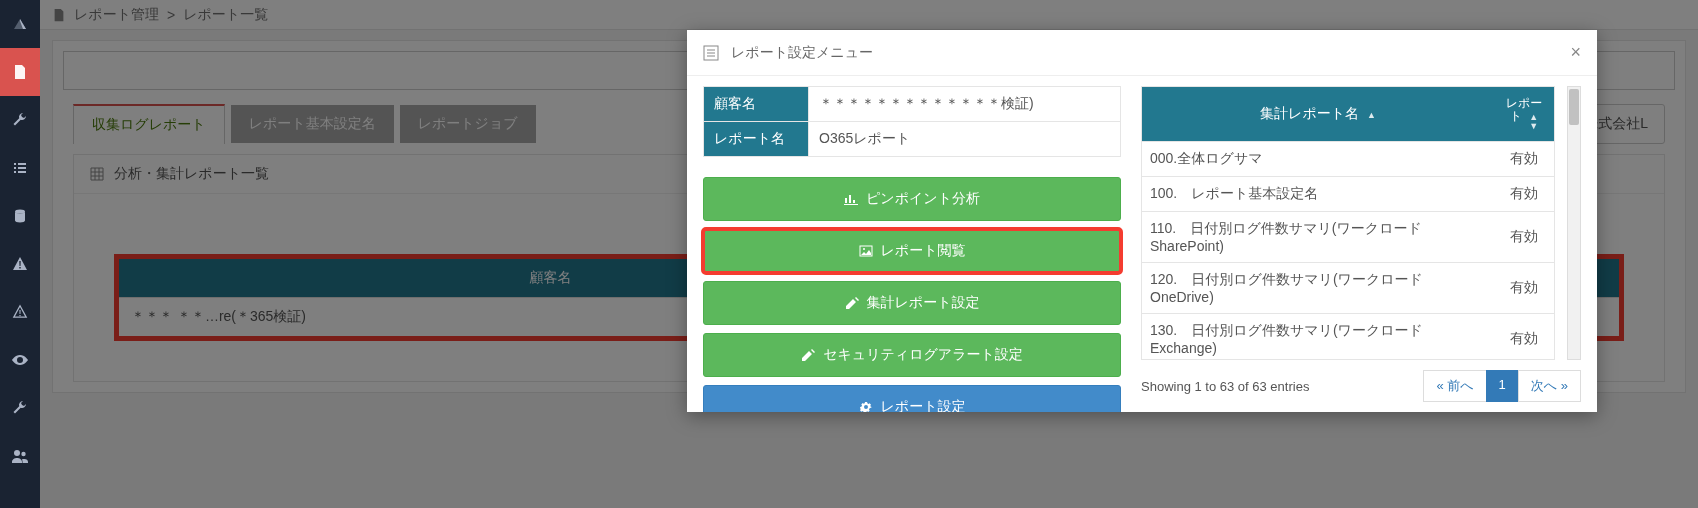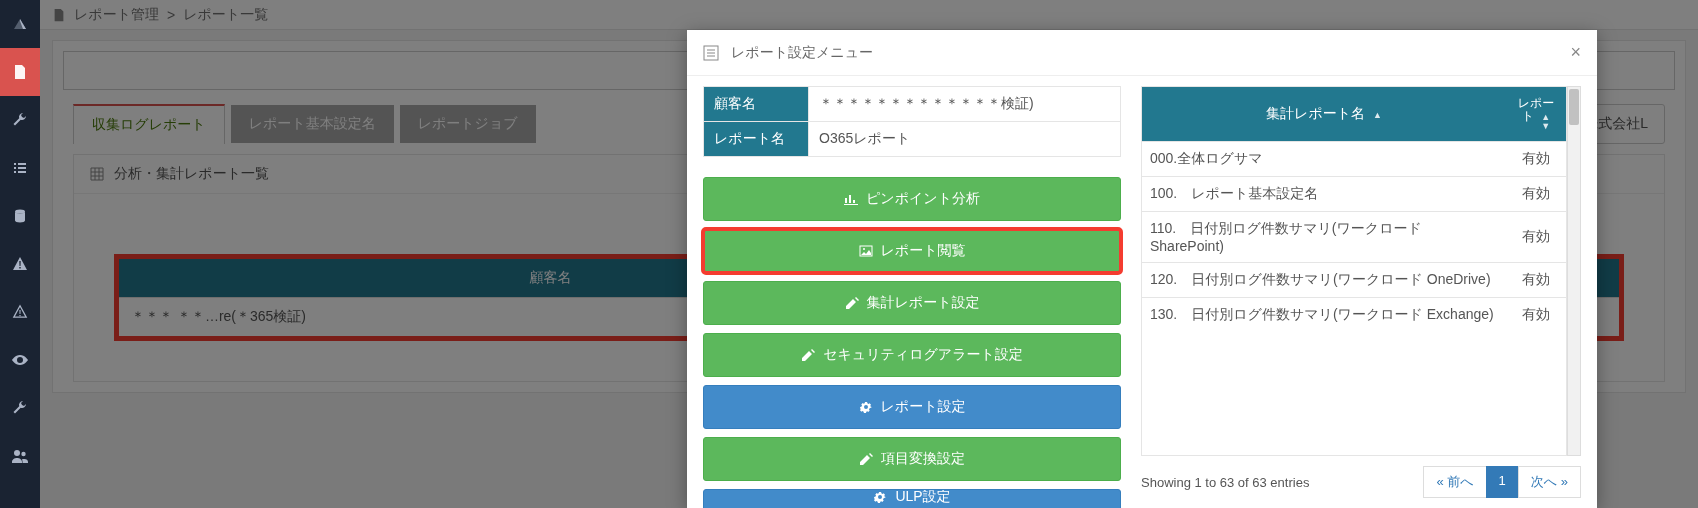--- a/index.html
+++ b/index.html
@@ -139,21 +139,21 @@
     background: rgba(0,0,0,0.5);
     pointer-events: none;
   }
 
   
   .modal {
     position: absolute;
     left: 647px;
     top: 30px;
     width: 910px;
-    height: 478px;
+    height: 382px;
     background: #fff;
     box-shadow: 0 4px 18px rgba(0,0,0,.35);
     display: flex;
     flex-direction: column;
   }
   .modal-header {
     display: flex;
     align-items: center;
     gap: 12px;
     padding: 12px 16px;
@@ -220,21 +220,21 @@
   .modal-right {
     width: 440px;
     display: flex;
     flex-direction: column;
     gap: 6px;
     min-width: 0;
   }
   .report-table-wrap {
     flex: 1;
     display: flex;
-    gap: 0;
+    gap: 12px;
     min-height: 0;
   }
   .report-table-scroll {
     flex: 1;
     overflow-y: hidden;
     border: 1px solid #e5e5e5;
   }
   .report-table {
     width: 100%;
     border-collapse: collapse;

